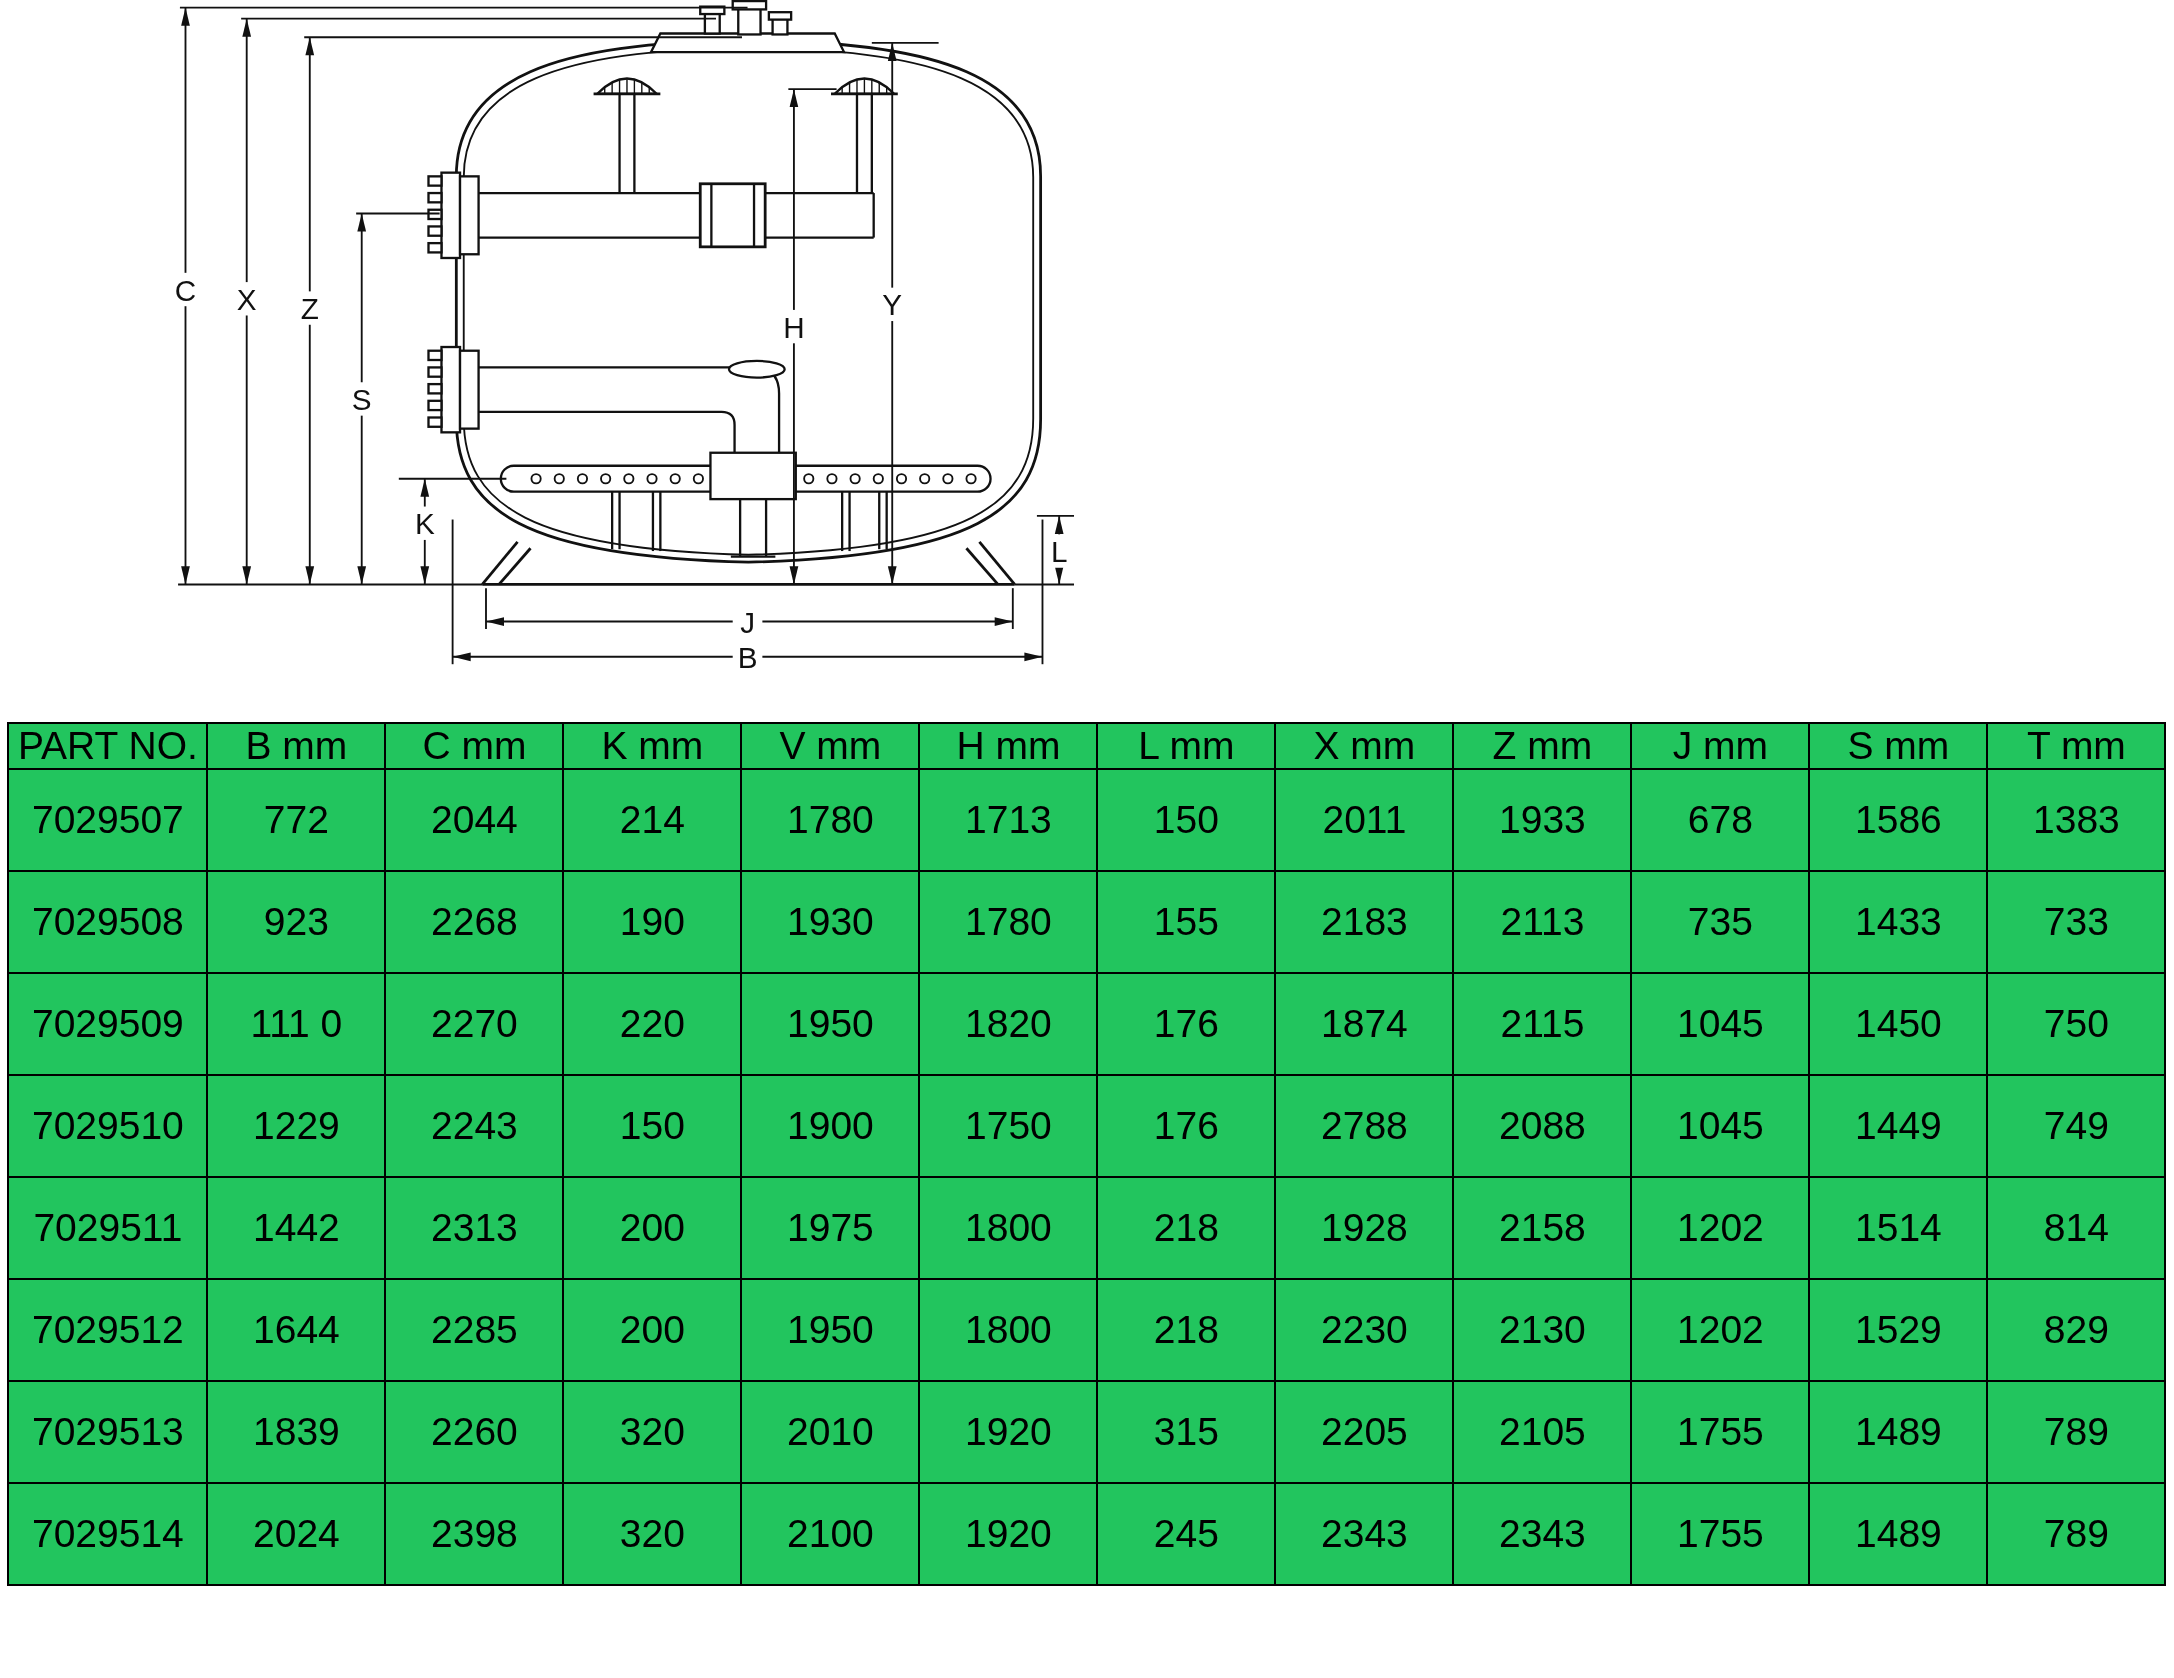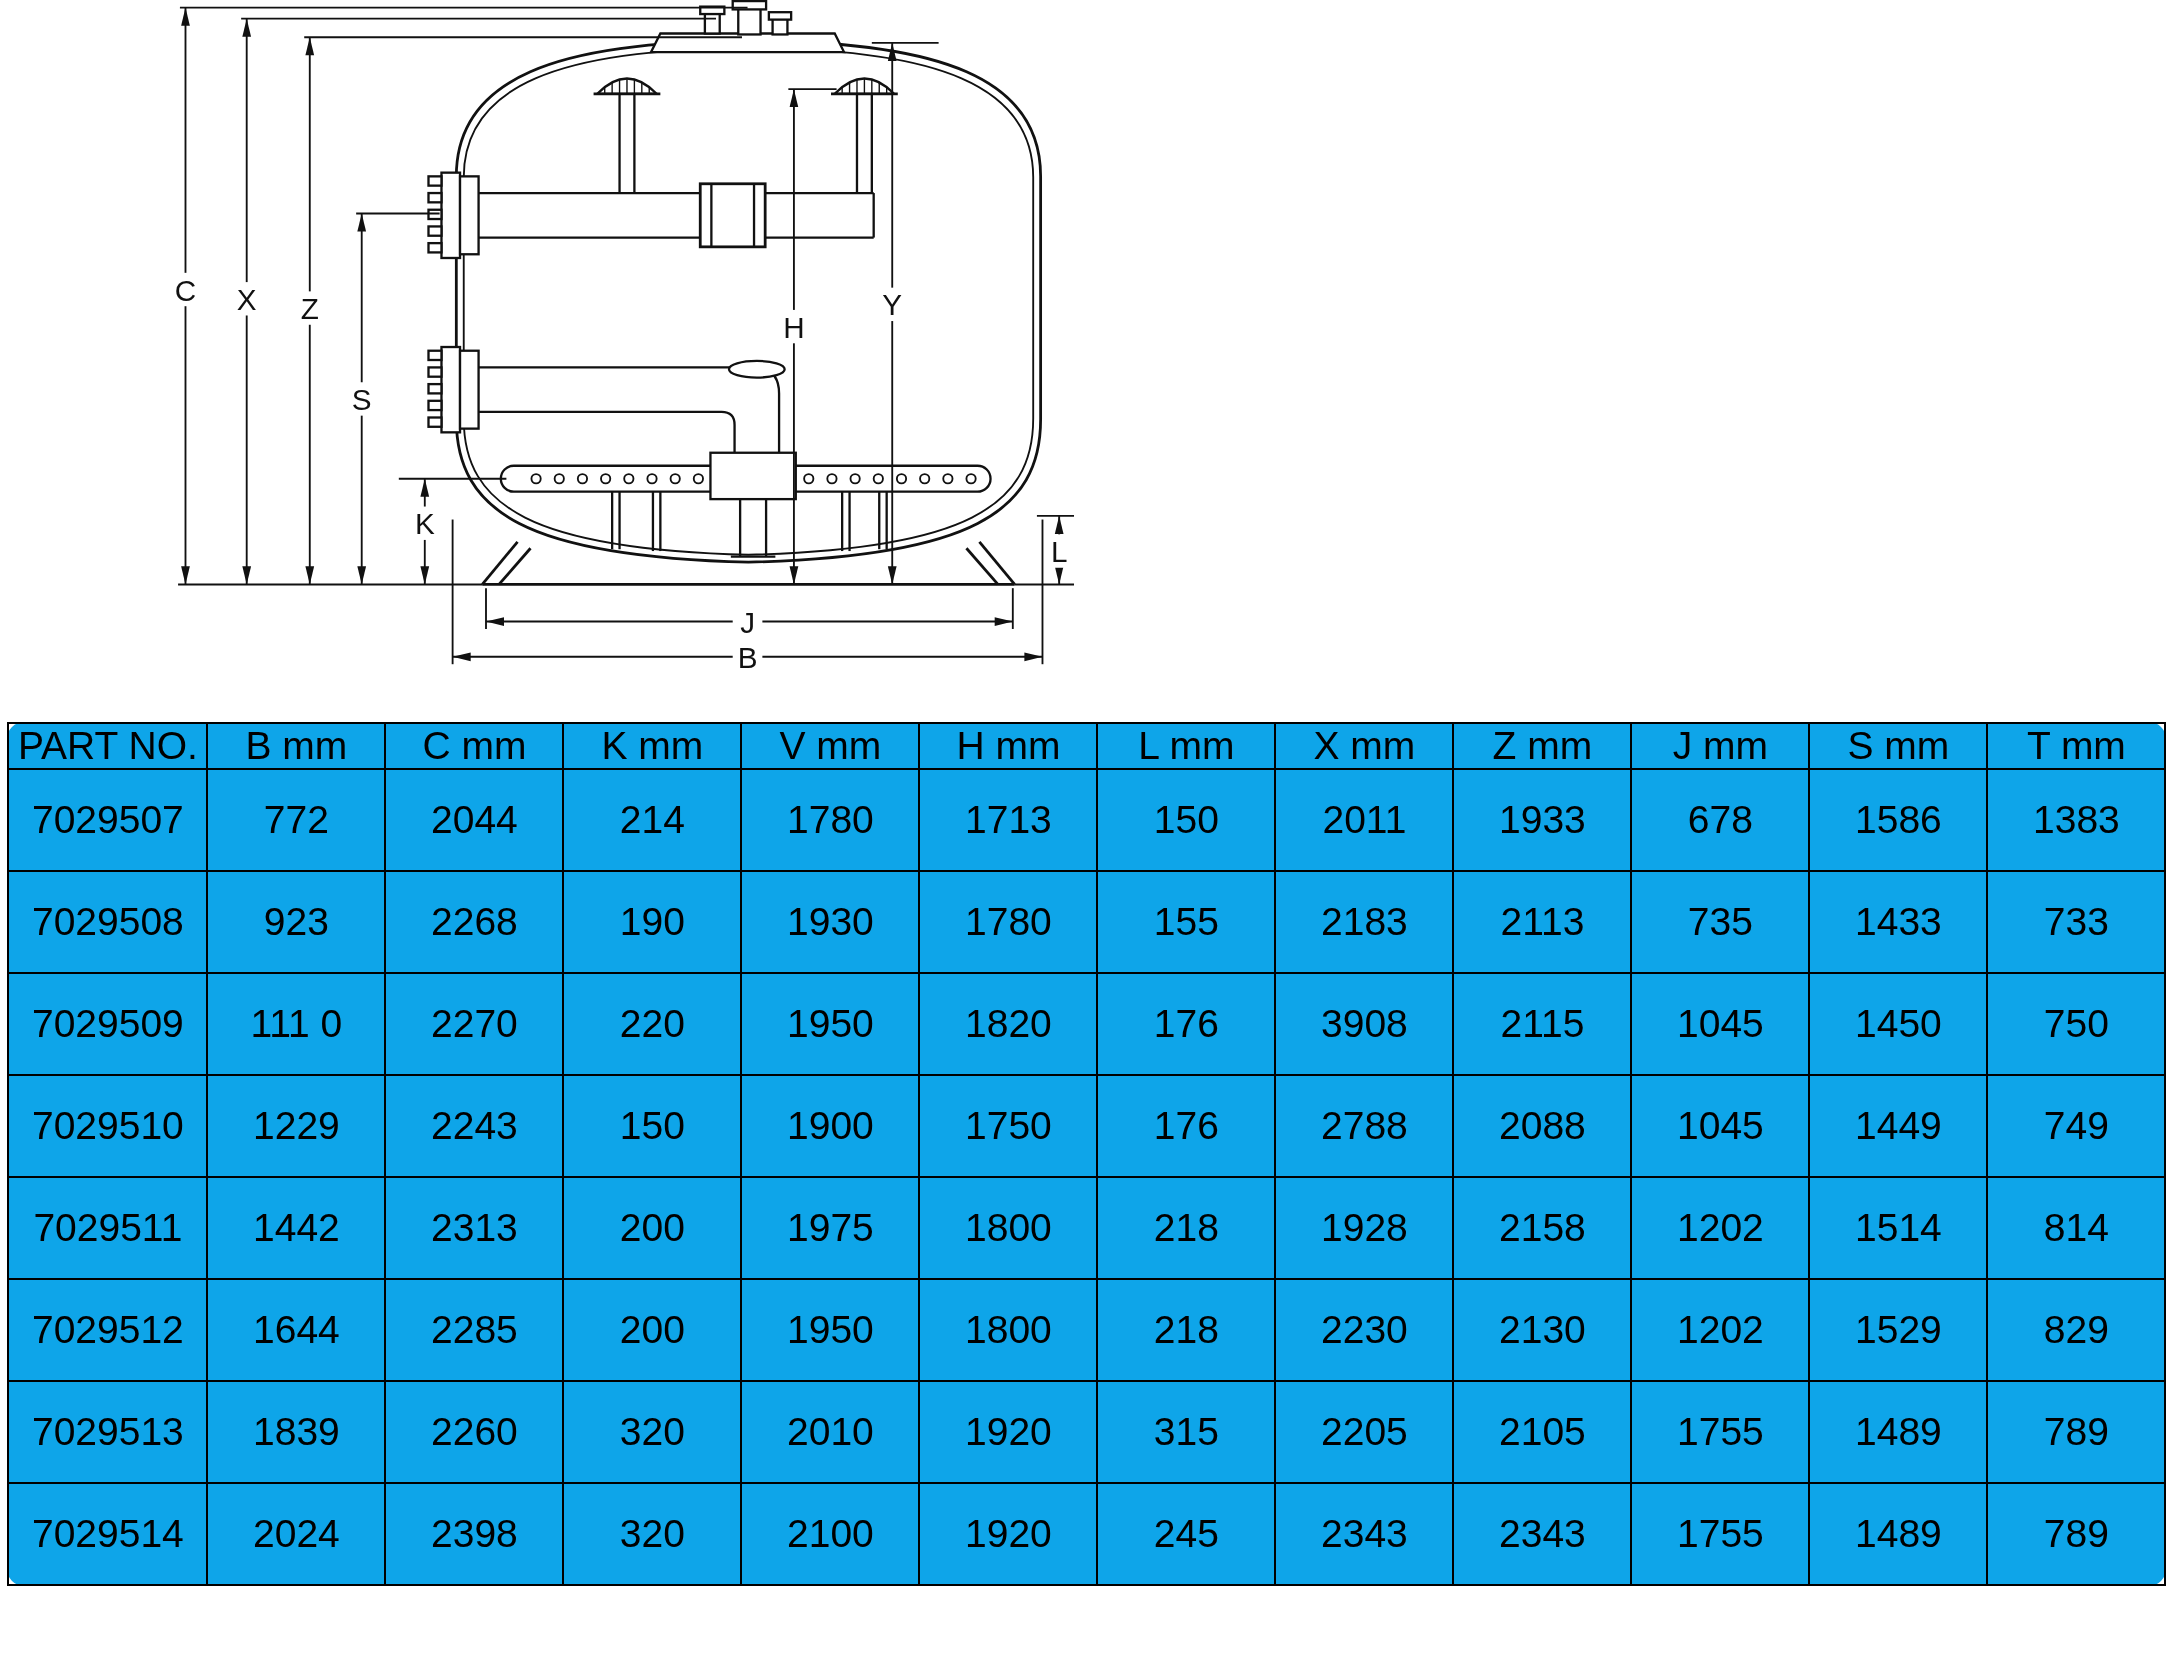--- a/index.html
+++ b/index.html
@@ -15,22 +15,21 @@
     font-family:"Liberation Sans", sans-serif;
     font-size:32px;
     fill:#111;
   }
   .spec-table {
     position:absolute;
     top:722px; left:7.4px;
     width:2159px; height:864px;
     border-collapse:collapse;
     table-layout:fixed;
-    background:#0ea5e9;
-    border-radius:17px;
+    background:#22c55e;
   }
   .spec-table th, .spec-table td {
     border:2.8px solid #000;
     text-align:center;
     vertical-align:middle;
     font-size:39px;
     font-weight:400;
     padding:0;
     white-space:nowrap;
     overflow:hidden;
@@ -309,21 +308,21 @@
           <td>733</td>
         </tr>
         <tr>
           <td>7029509</td>
           <td>111 0</td>
           <td>2270</td>
           <td>220</td>
           <td>1950</td>
           <td>1820</td>
           <td>176</td>
-          <td>3908</td>
+          <td>1874</td>
           <td>2115</td>
           <td>1045</td>
           <td>1450</td>
           <td>750</td>
         </tr>
         <tr>
           <td>7029510</td>
           <td>1229</td>
           <td>2243</td>
           <td>150</td>

